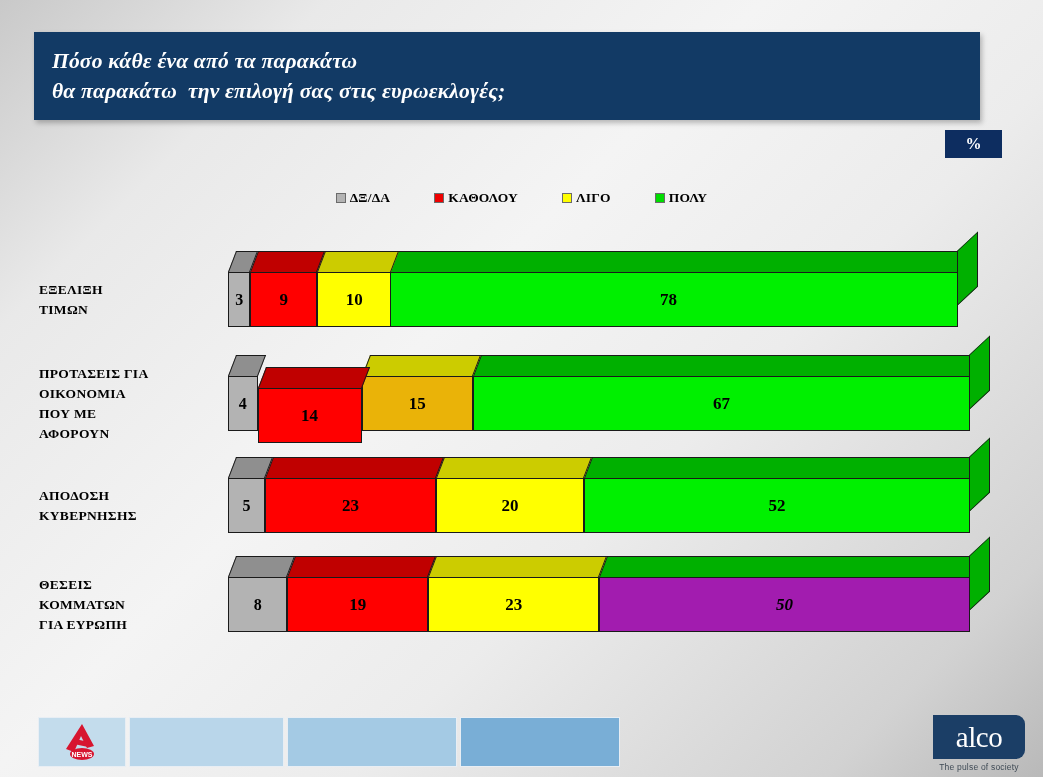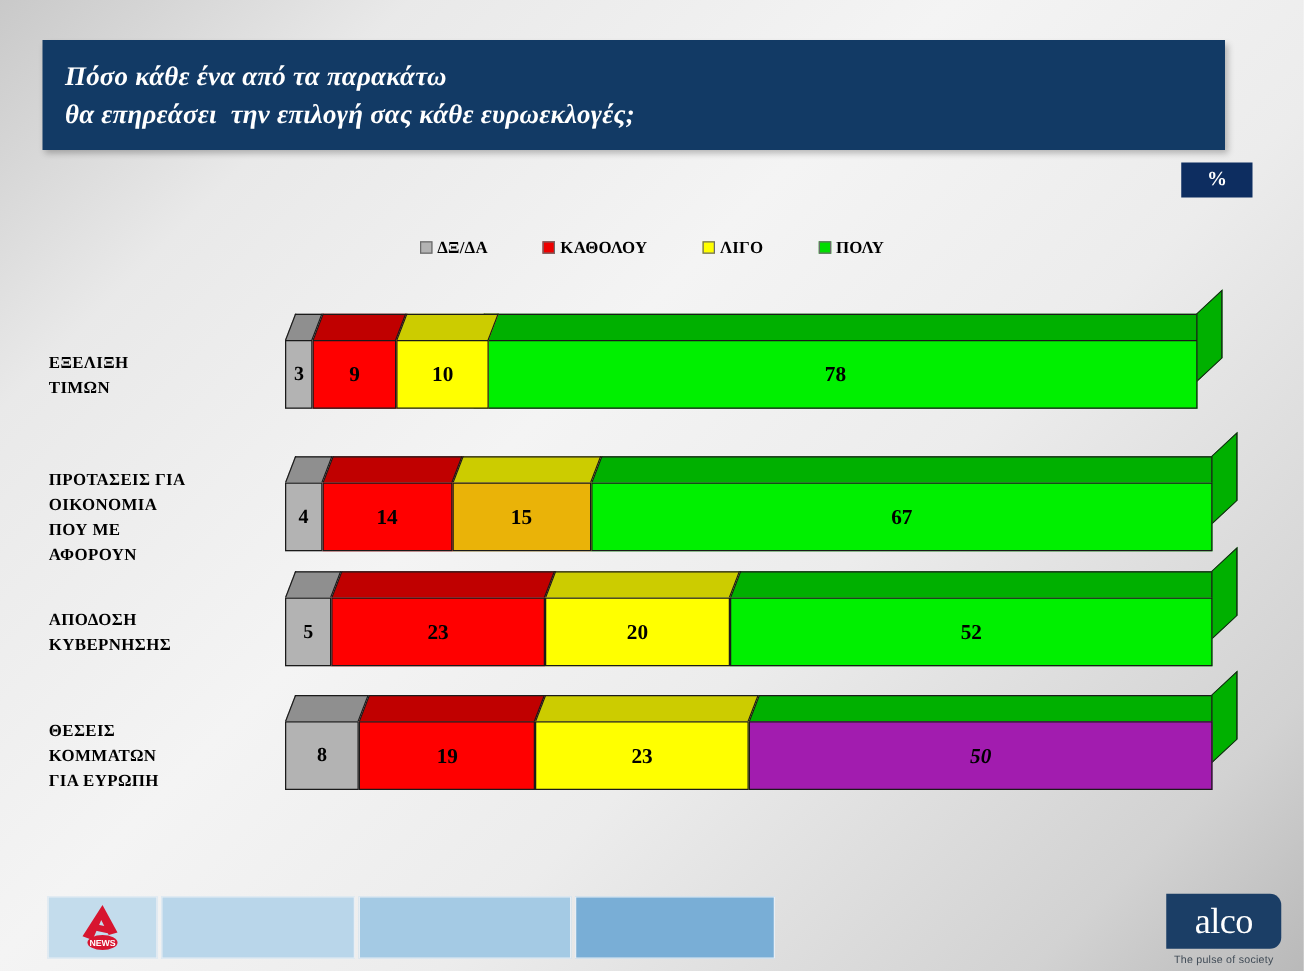--- a/index.html
+++ b/index.html
@@ -213,21 +213,21 @@
     color: #3f4a55;
     margin-top: 3px;
     letter-spacing: 0.2px;
   }
 </style>
 </head>
 <body>
 
 <div id="title-banner">
   <div class="line">Πόσο κάθε ένα από τα παρακάτω</div>
-  <div class="line">θα επηρεάσει  την επιλογή σας κάθε ευρωεκλογές;</div>
+  <div class="line">θα παρακάτω  την επιλογή σας στις ευρωεκλογές;</div>
 </div>
 
 <div id="percent-badge">%</div>
 
 <div id="legend">
     <div class="legend-item">
       <span class="legend-swatch" style="background: rgb(179, 179, 179);"></span>
       <span class="legend-label">ΔΞ/ΔΑ</span>
     </div>
     <div class="legend-item">
@@ -271,35 +271,35 @@
         </div>
         <div class="seg" style="left: 151px; width: 578.76px; z-index: 7;">
           <div class="top" style="left: 0px; top: -21px; width: 578.76px; height: 21px; background: rgb(0, 176, 0); transform: skewX(-21deg); transform-origin: left bottom;"></div>
           <div class="side" style="left: 577.76px; top: -21px; width: 21px; height: 55px; background: rgb(0, 176, 0); transform: skewY(-43deg); transform-origin: left top;"></div>
           <div class="front" style="background: rgb(0, 240, 0);">
             <span class="val">78</span>
           </div>
         </div>
       </div>
     </div>
-    <div class="bar-row" style="top: 147px; height: 60px;">
+    <div class="bar-row" style="top: 137px; height: 60px;">
       <div class="row-label" style="top: 8.5px;">
         <div>ΠΡΟΤΑΣΕΙΣ ΓΙΑ</div>
         <div>ΟΙΚΟΝΟΜΙΑ</div>
         <div>ΠΟΥ ΜΕ</div>
         <div>ΑΦΟΡΟΥΝ</div>
       </div>
       <div class="bar3d" style="top: 21px; height: 55px; width: 742px;">
         <div class="seg narrow" style="left: 0px; width: 29.68px; z-index: 10;">
           <div class="top" style="left: 0px; top: -21px; width: 29.68px; height: 21px; background: rgb(143, 143, 143); transform: skewX(-21deg); transform-origin: left bottom;"></div>
           <div class="front" style="background: rgb(179, 179, 179);">
             <span class="val">4</span>
           </div>
         </div>
-        <div class="seg" style="left: 29.68px; width: 103.88px; z-index: 9;">
+        <div class="seg" style="left: 29.68px; width: 103.88px; z-index: 9; margin-top: 12px;">
           <div class="top" style="left: 0px; top: -21px; width: 103.88px; height: 21px; background: rgb(192, 0, 0); transform: skewX(-21deg); transform-origin: left bottom;"></div>
           <div class="front" style="background: rgb(255, 0, 0);">
             <span class="val">14</span>
           </div>
         </div>
         <div class="seg" style="left: 133.56px; width: 111.3px; z-index: 8;">
           <div class="top" style="left: 0px; top: -21px; width: 111.3px; height: 21px; background: rgb(204, 204, 0); transform: skewX(-21deg); transform-origin: left bottom;"></div>
           <div class="front" style="background: #eab308;">
             <span class="val">15</span>
           </div>

